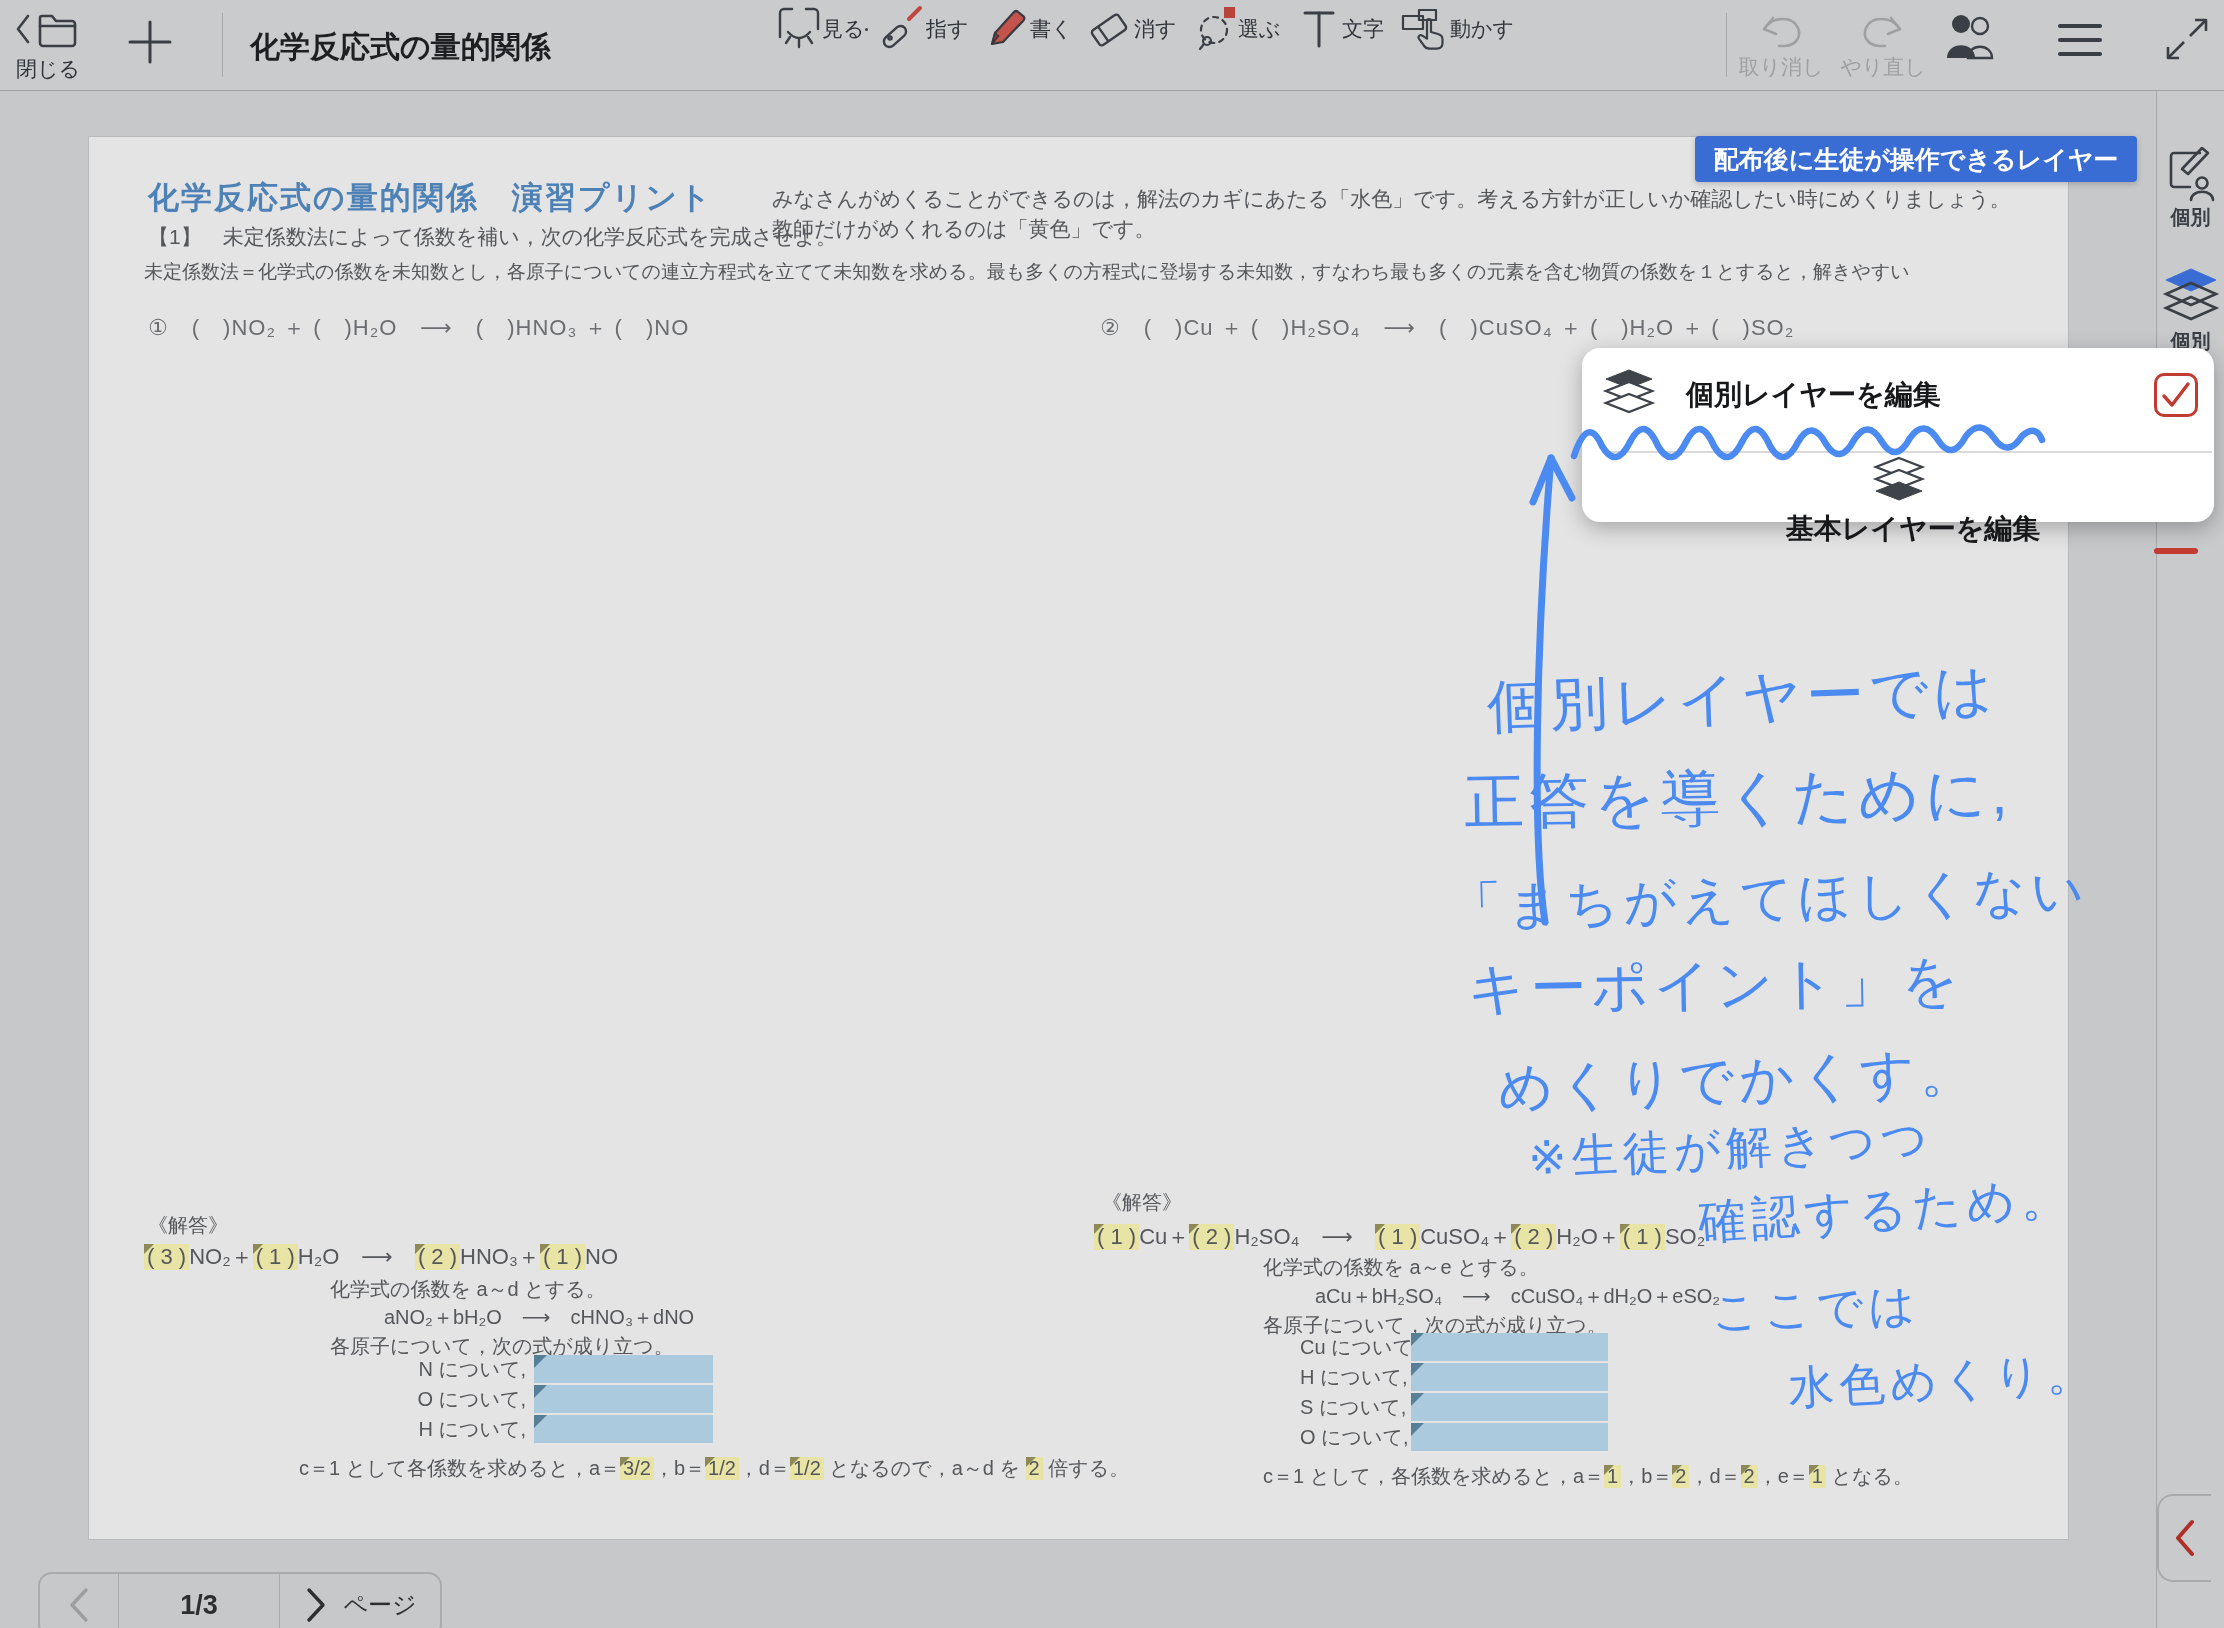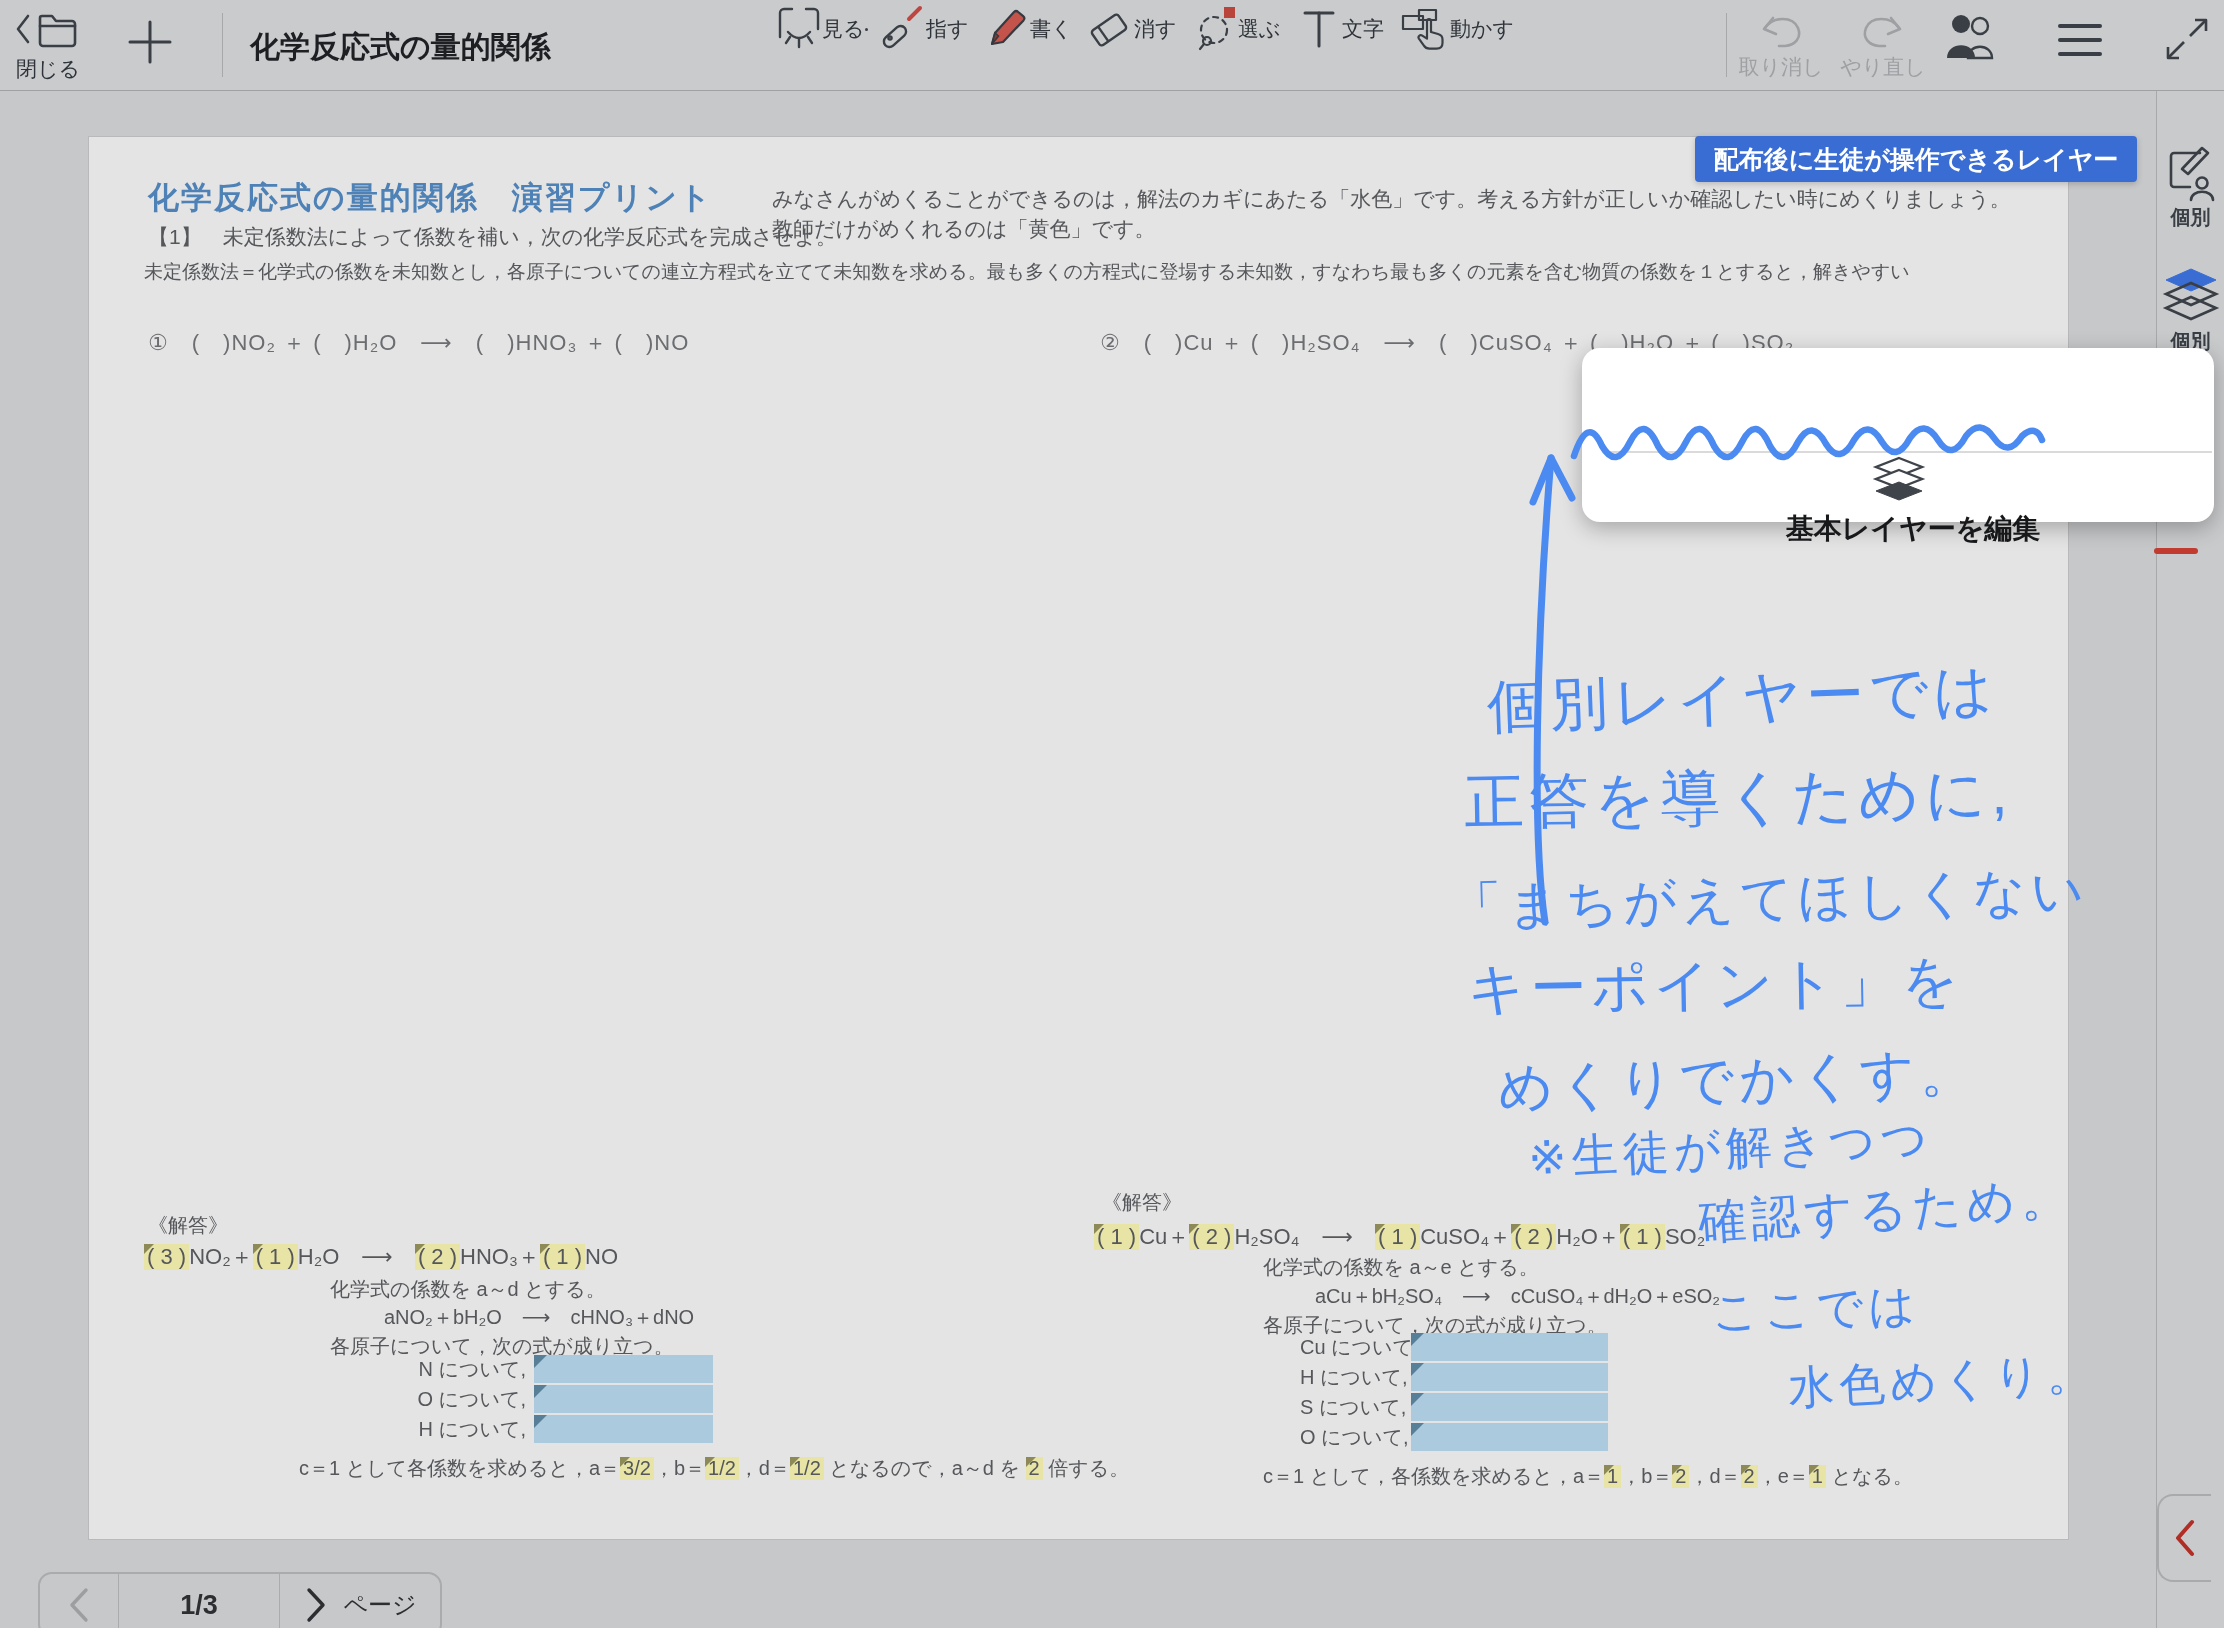--- a/index.html
+++ b/index.html
@@ -20,21 +20,21 @@
   .dim{color:#9fa0a3;}
   svg{display:block;}
 
   
   .page{position:absolute;left:89px;top:137px;width:1979px;height:1402px;background:#e4e4e5;
         box-shadow:0 0 0 1px rgba(0,0,0,.07);z-index:1;}
   .ws-title{position:absolute;left:59px;top:40px;font-size:31px;font-weight:bold;color:#4e82b6;letter-spacing:2px;}
   .ws-note{position:absolute;left:683px;top:47px;font-size:21px;color:#55575a;line-height:30px;width:1280px;}
   .ws-qheader{position:absolute;left:59px;top:86px;font-size:21px;color:#55575a;}
   .ws-method{position:absolute;left:55px;top:122px;font-size:19px;color:#55575a;white-space:nowrap;}
-  .ws-eq{position:absolute;font-size:22px;color:#6b6d70;letter-spacing:1px;white-space:nowrap;margin-top:15px;}
+  .ws-eq{position:absolute;font-size:22px;color:#6b6d70;letter-spacing:1px;white-space:nowrap;}
 
   .sol{position:absolute;font-size:20px;color:#55575a;}
   .sol .line{position:absolute;white-space:nowrap;}
   .sol .eqline{font-size:22px;}
   .atom-row{position:absolute;display:flex;align-items:center;}
   .atom-label{display:inline-block;text-align:right;white-space:nowrap;}
 
   .hl-yellow{background:#e7e4a5;padding:0 3px;position:relative;display:inline-block;}
   .hl-yellow::before{content:'';position:absolute;top:0;left:0;
         border-top:10px solid #8d8a58;border-right:10px solid transparent;}
@@ -340,20 +340,35 @@
 
   <div class="side-tab">
     <svg width="28" height="40" viewBox="0 0 28 40" fill="none" stroke="#b02e25" stroke-width="4" stroke-linecap="round" stroke-linejoin="round">
       <polyline points="21,4 7,20 21,36"></polyline>
     </svg>
   </div>
 
   <div class="banner">配布後に生徒が操作できるレイヤー</div>
 
   <div class="popup">
+    <div class="popup-row" style="top:16px;">
+      <span>
+        <svg width="58" height="54" viewBox="0 0 58 54">
+          <polygon points="29,2 52,11 29,20 6,11" fill="#3f444b" stroke="#3f444b"></polygon>
+          <polygon points="29,14 52,23 29,32 6,23" fill="#ffffff" stroke="#3f444b" stroke-width="2.4"></polygon>
+          <polygon points="29,26 52,35 29,44 6,35" fill="#ffffff" stroke="#3f444b" stroke-width="2.4"></polygon>
+        </svg>
+      </span>
+      <span class="rowlabel">個別レイヤーを編集</span>
+      <span class="checkbox">
+        <svg width="34" height="34" viewBox="0 0 34 34" fill="none" stroke="#c23b31" stroke-width="3.4" stroke-linecap="round" stroke-linejoin="round">
+          <polyline points="5,18 13,27 29,6"></polyline>
+        </svg>
+      </span>
+    </div>
     <div class="popup-sep"></div>
     <div class="popup-row" style="top:108px;flex-direction:column;">
       <span>
         <svg width="58" height="54" viewBox="0 0 58 54">
           <polygon points="29,2 52,11 29,20 6,11" fill="#ffffff" stroke="#3f444b" stroke-width="2.4"></polygon>
           <polygon points="29,14 52,23 29,32 6,23" fill="#ffffff" stroke="#3f444b" stroke-width="2.4"></polygon>
           <polygon points="29,26 52,35 29,44 6,35" fill="#3f444b" stroke="#3f444b"></polygon>
         </svg>
       </span>
       <span class="rowlabel">基本レイヤーを編集</span>

